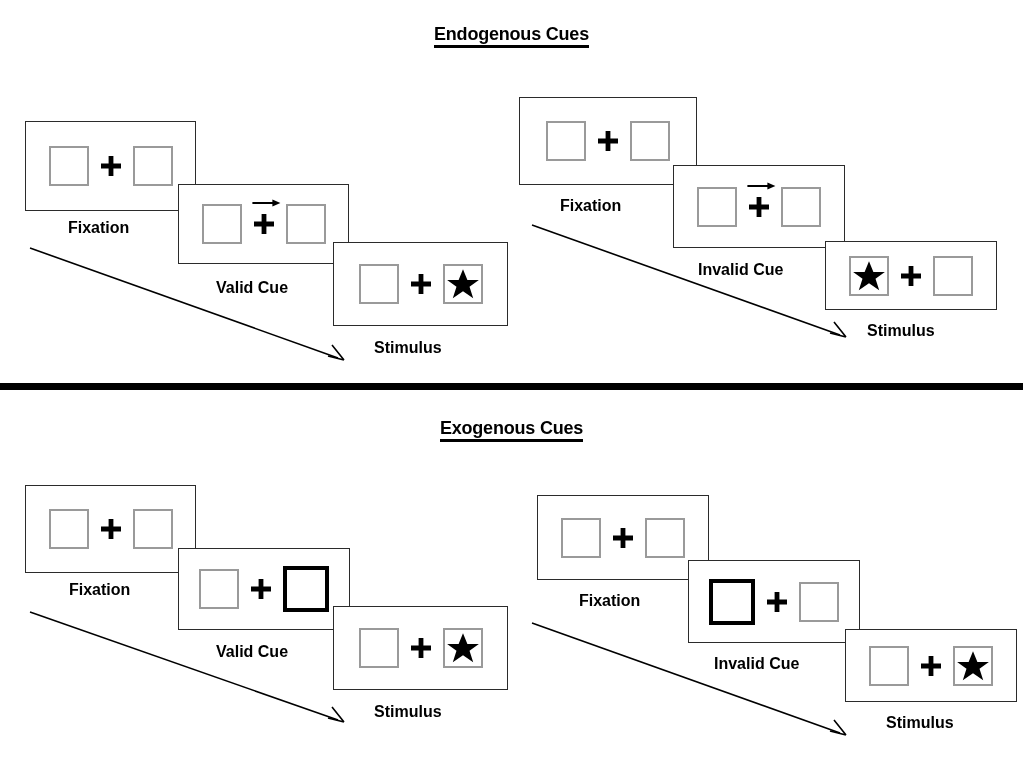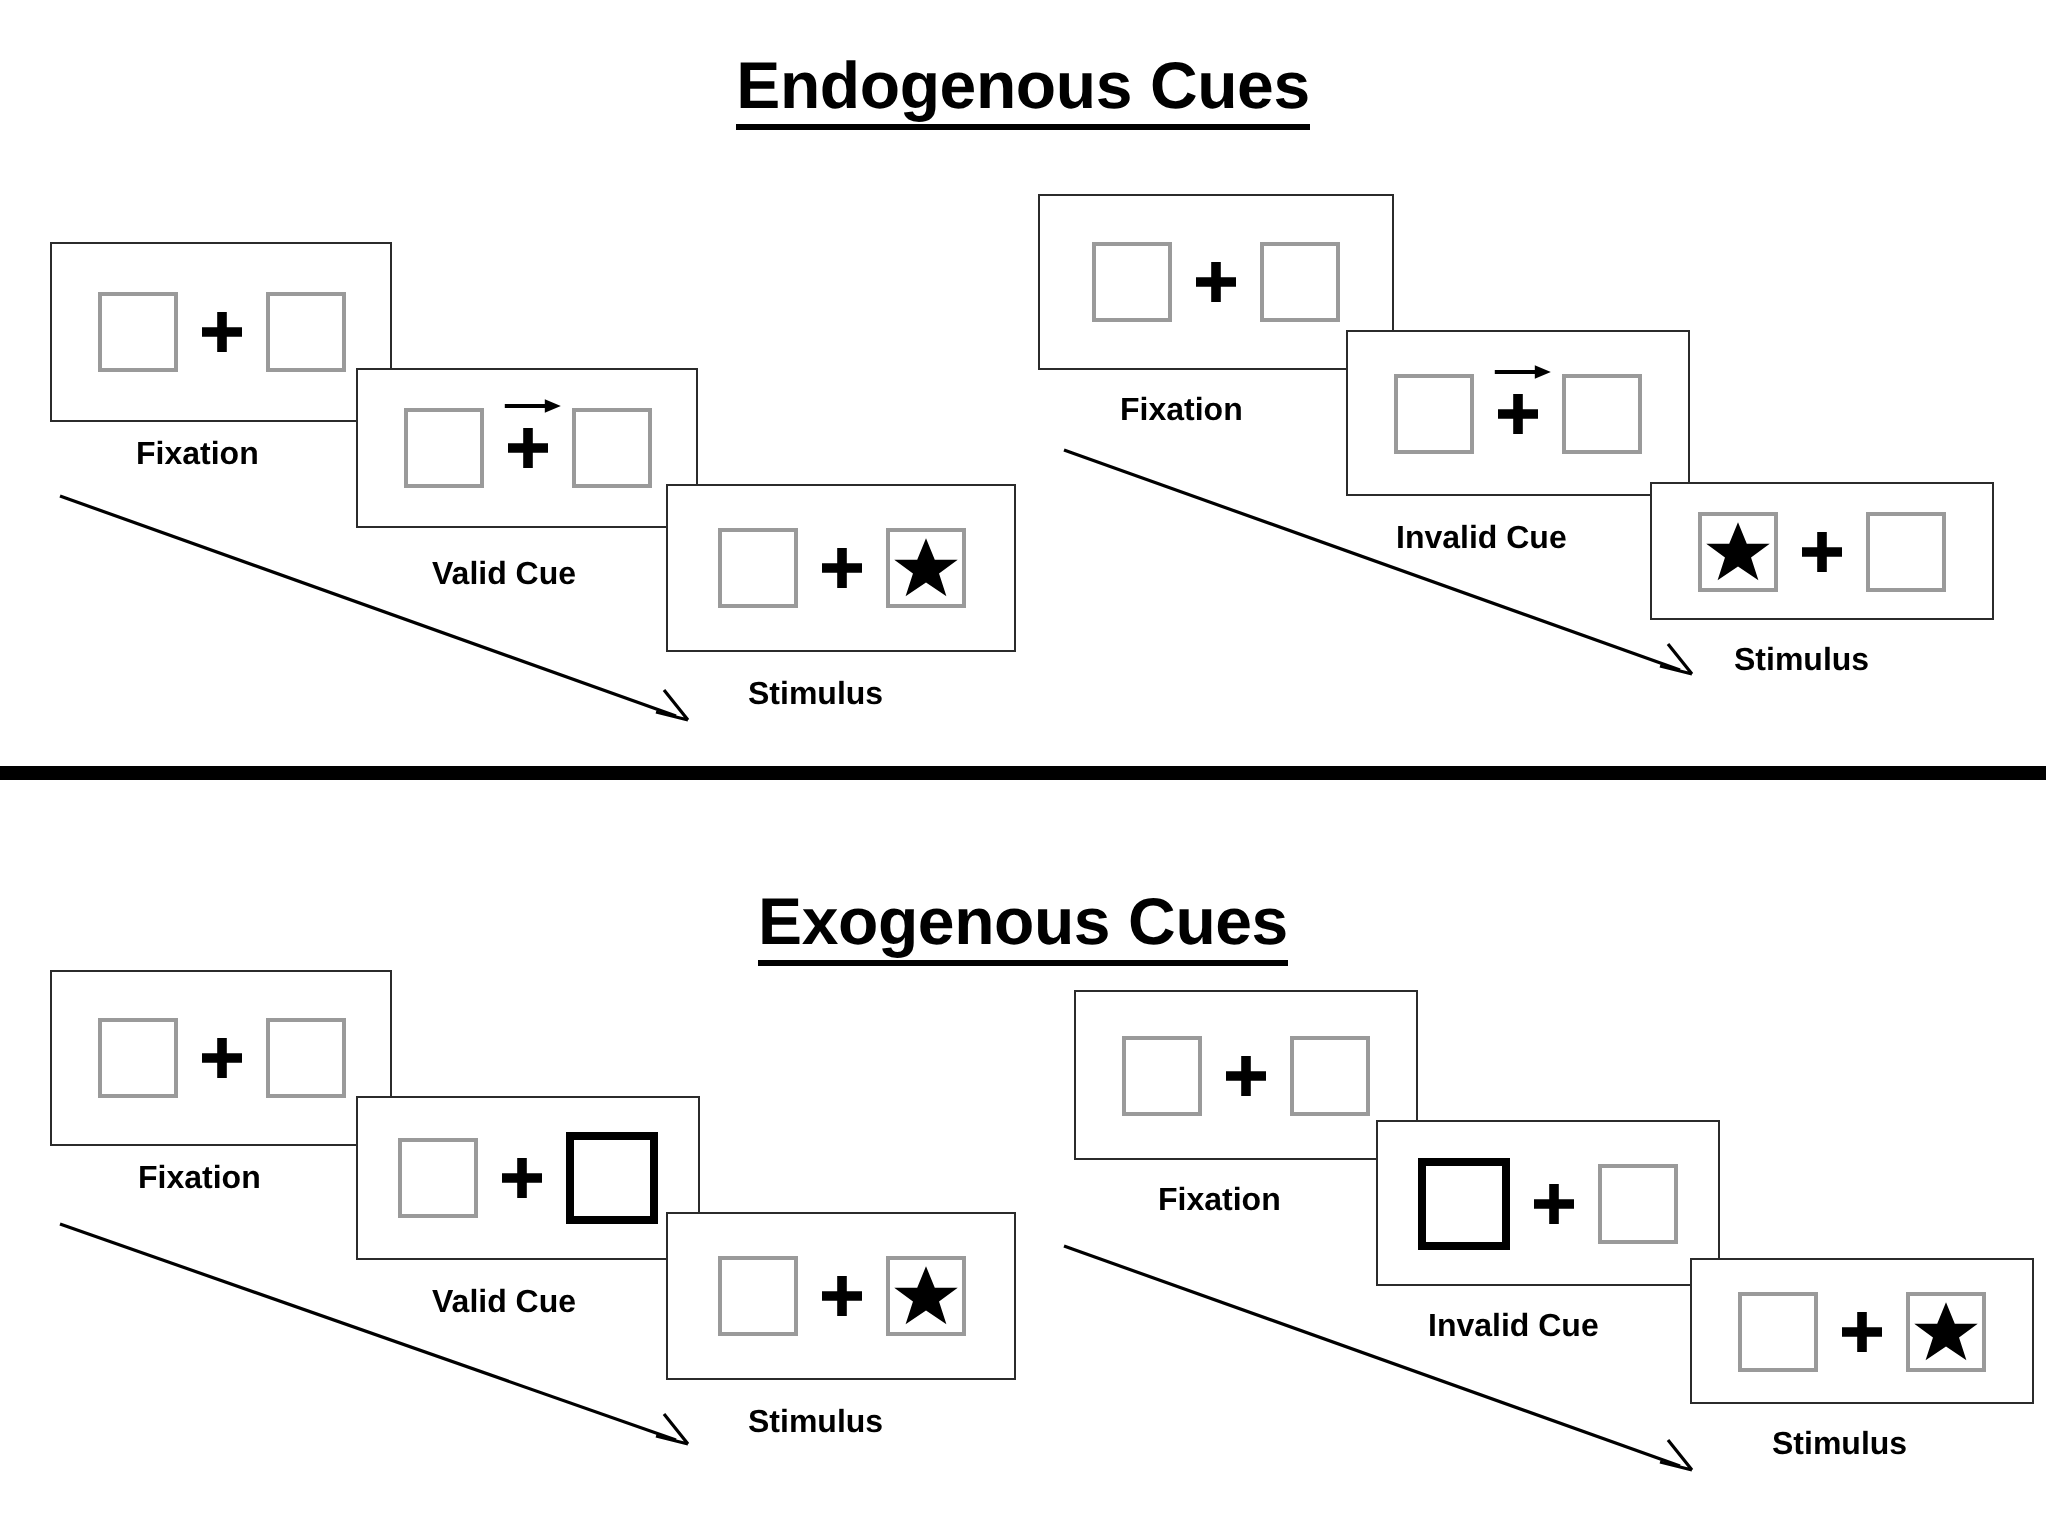--- a/index.html
+++ b/index.html
@@ -15,21 +15,21 @@
     font-family: "Liberation Sans", sans-serif;
     color: #000000;
   }
 
   
   .section-title {
     position: absolute;
     left: 0;
     width: 1023px;
     text-align: center;
-    font-size: 33px;
+    font-size: 18px;
     font-weight: bold;
     letter-spacing: -0.2px;
   }
   .section-title span {
     border-bottom: 3px solid #000;
     padding-bottom: 1px;
   }
 
   
   .divider {
@@ -225,21 +225,21 @@
 </div>
 <div class="step-label" style="left:867px; top:322px;">Stimulus</div>
 
 <svg class="time-arrow" style="left:530px; top:221px; width:320px; height:120px;" viewBox="0 0 320 120">
   <line x1="2" y1="4" x2="310" y2="114" stroke="#000" stroke-width="1.6"></line>
   <path d="M316 116 L300 112 M316 116 L304 101" stroke="#000" stroke-width="1.6" fill="none"></path>
 </svg>
 
 <div class="divider" style="top:383px;"></div>
 
-<div class="section-title" style="top:442px;">
+<div class="section-title" style="top:418px;">
   <span>Exogenous Cues</span>
 </div>
 
 <div class="panel" style="left:25px; top:485px; width:171px; height:88px;">
   <div class="panel-inner">
     <div class="box"></div>
     <div class="cross-wrap">
       <svg class="cross" viewBox="0 0 20 20">
         <path d="M7.6 0 H12.4 V7.6 H20 V12.4 H12.4 V20 H7.6 V12.4 H0 V7.6 H7.6 Z" fill="#000"></path>
       </svg>

